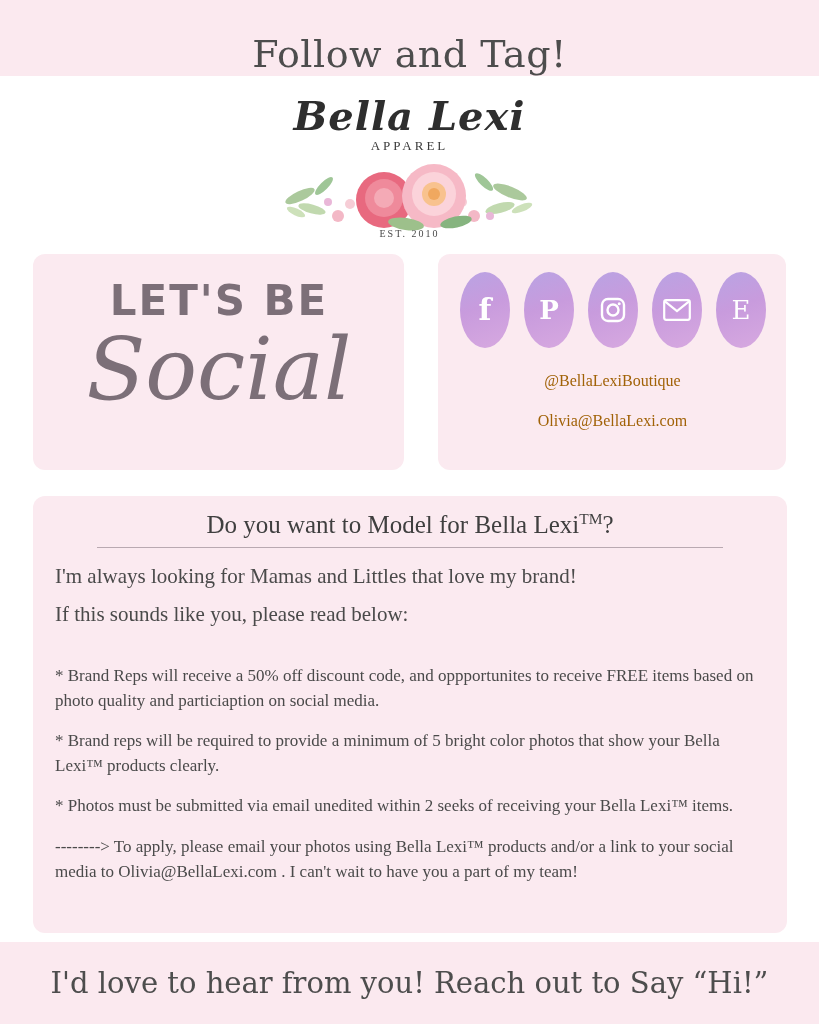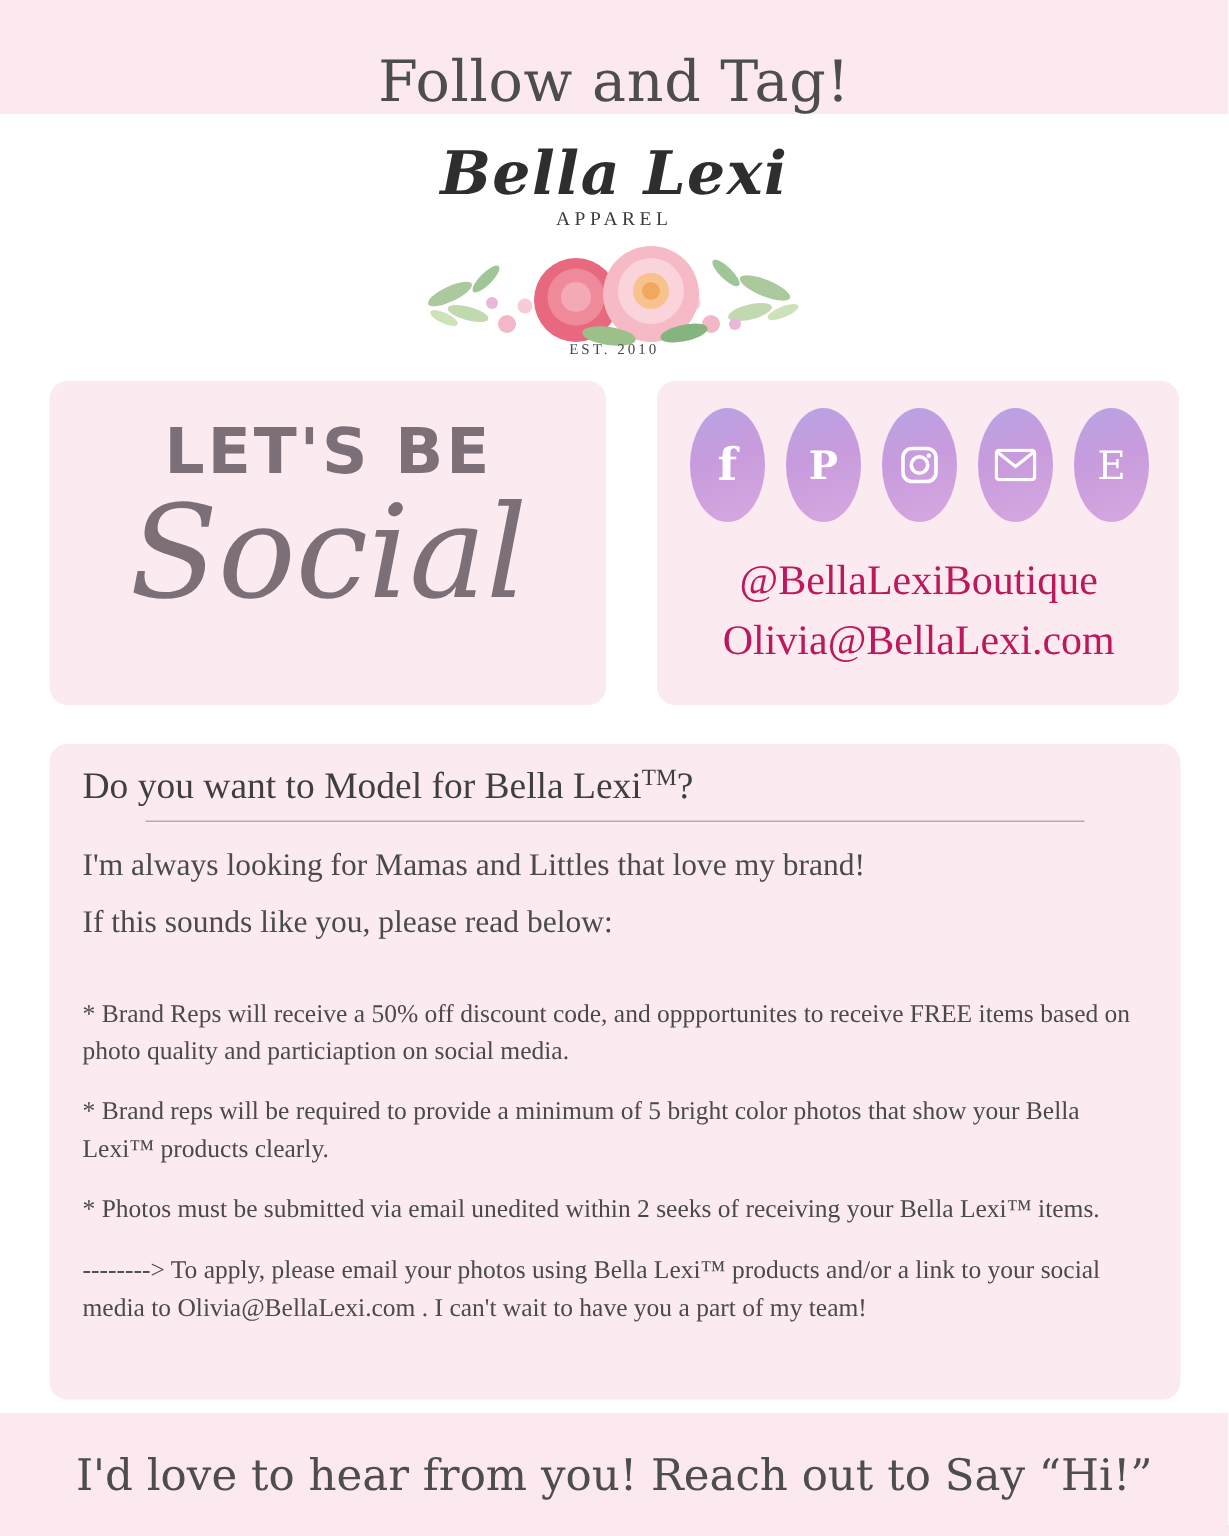--- a/index.html
+++ b/index.html
@@ -160,39 +160,40 @@
     justify-content: center;
     color: #ffffff;
   }
   .icon-blob svg { display: block; }
   .handle-line {
     position: absolute;
     left: 0;
     width: 348px;
     text-align: center;
     font-family: "Liberation Serif", serif;
-    font-size: 28px;
-    color: #be185d;
+    font-size: 16px;
+    color: #a16207;
   }
   .handle-1 { top: 118px; }
   .handle-2 { top: 158px; }
 
   
   .body-card {
     position: absolute;
     top: 496px;
     left: 33px;
     width: 754px;
     height: 437px;
     background: #fbeaf0;
     border-radius: 12px;
     box-sizing: border-box;
     padding: 14px 22px 0 22px;
   }
   .body-title {
+    text-align: center;
     font-family: "Liberation Serif", serif;
     font-size: 25px;
     color: #3f3f3f;
     padding-bottom: 8px;
   }
   .divider {
     width: 626px;
     height: 1px;
     background: #b9a9b1;
     margin: 0 auto 10px auto;

